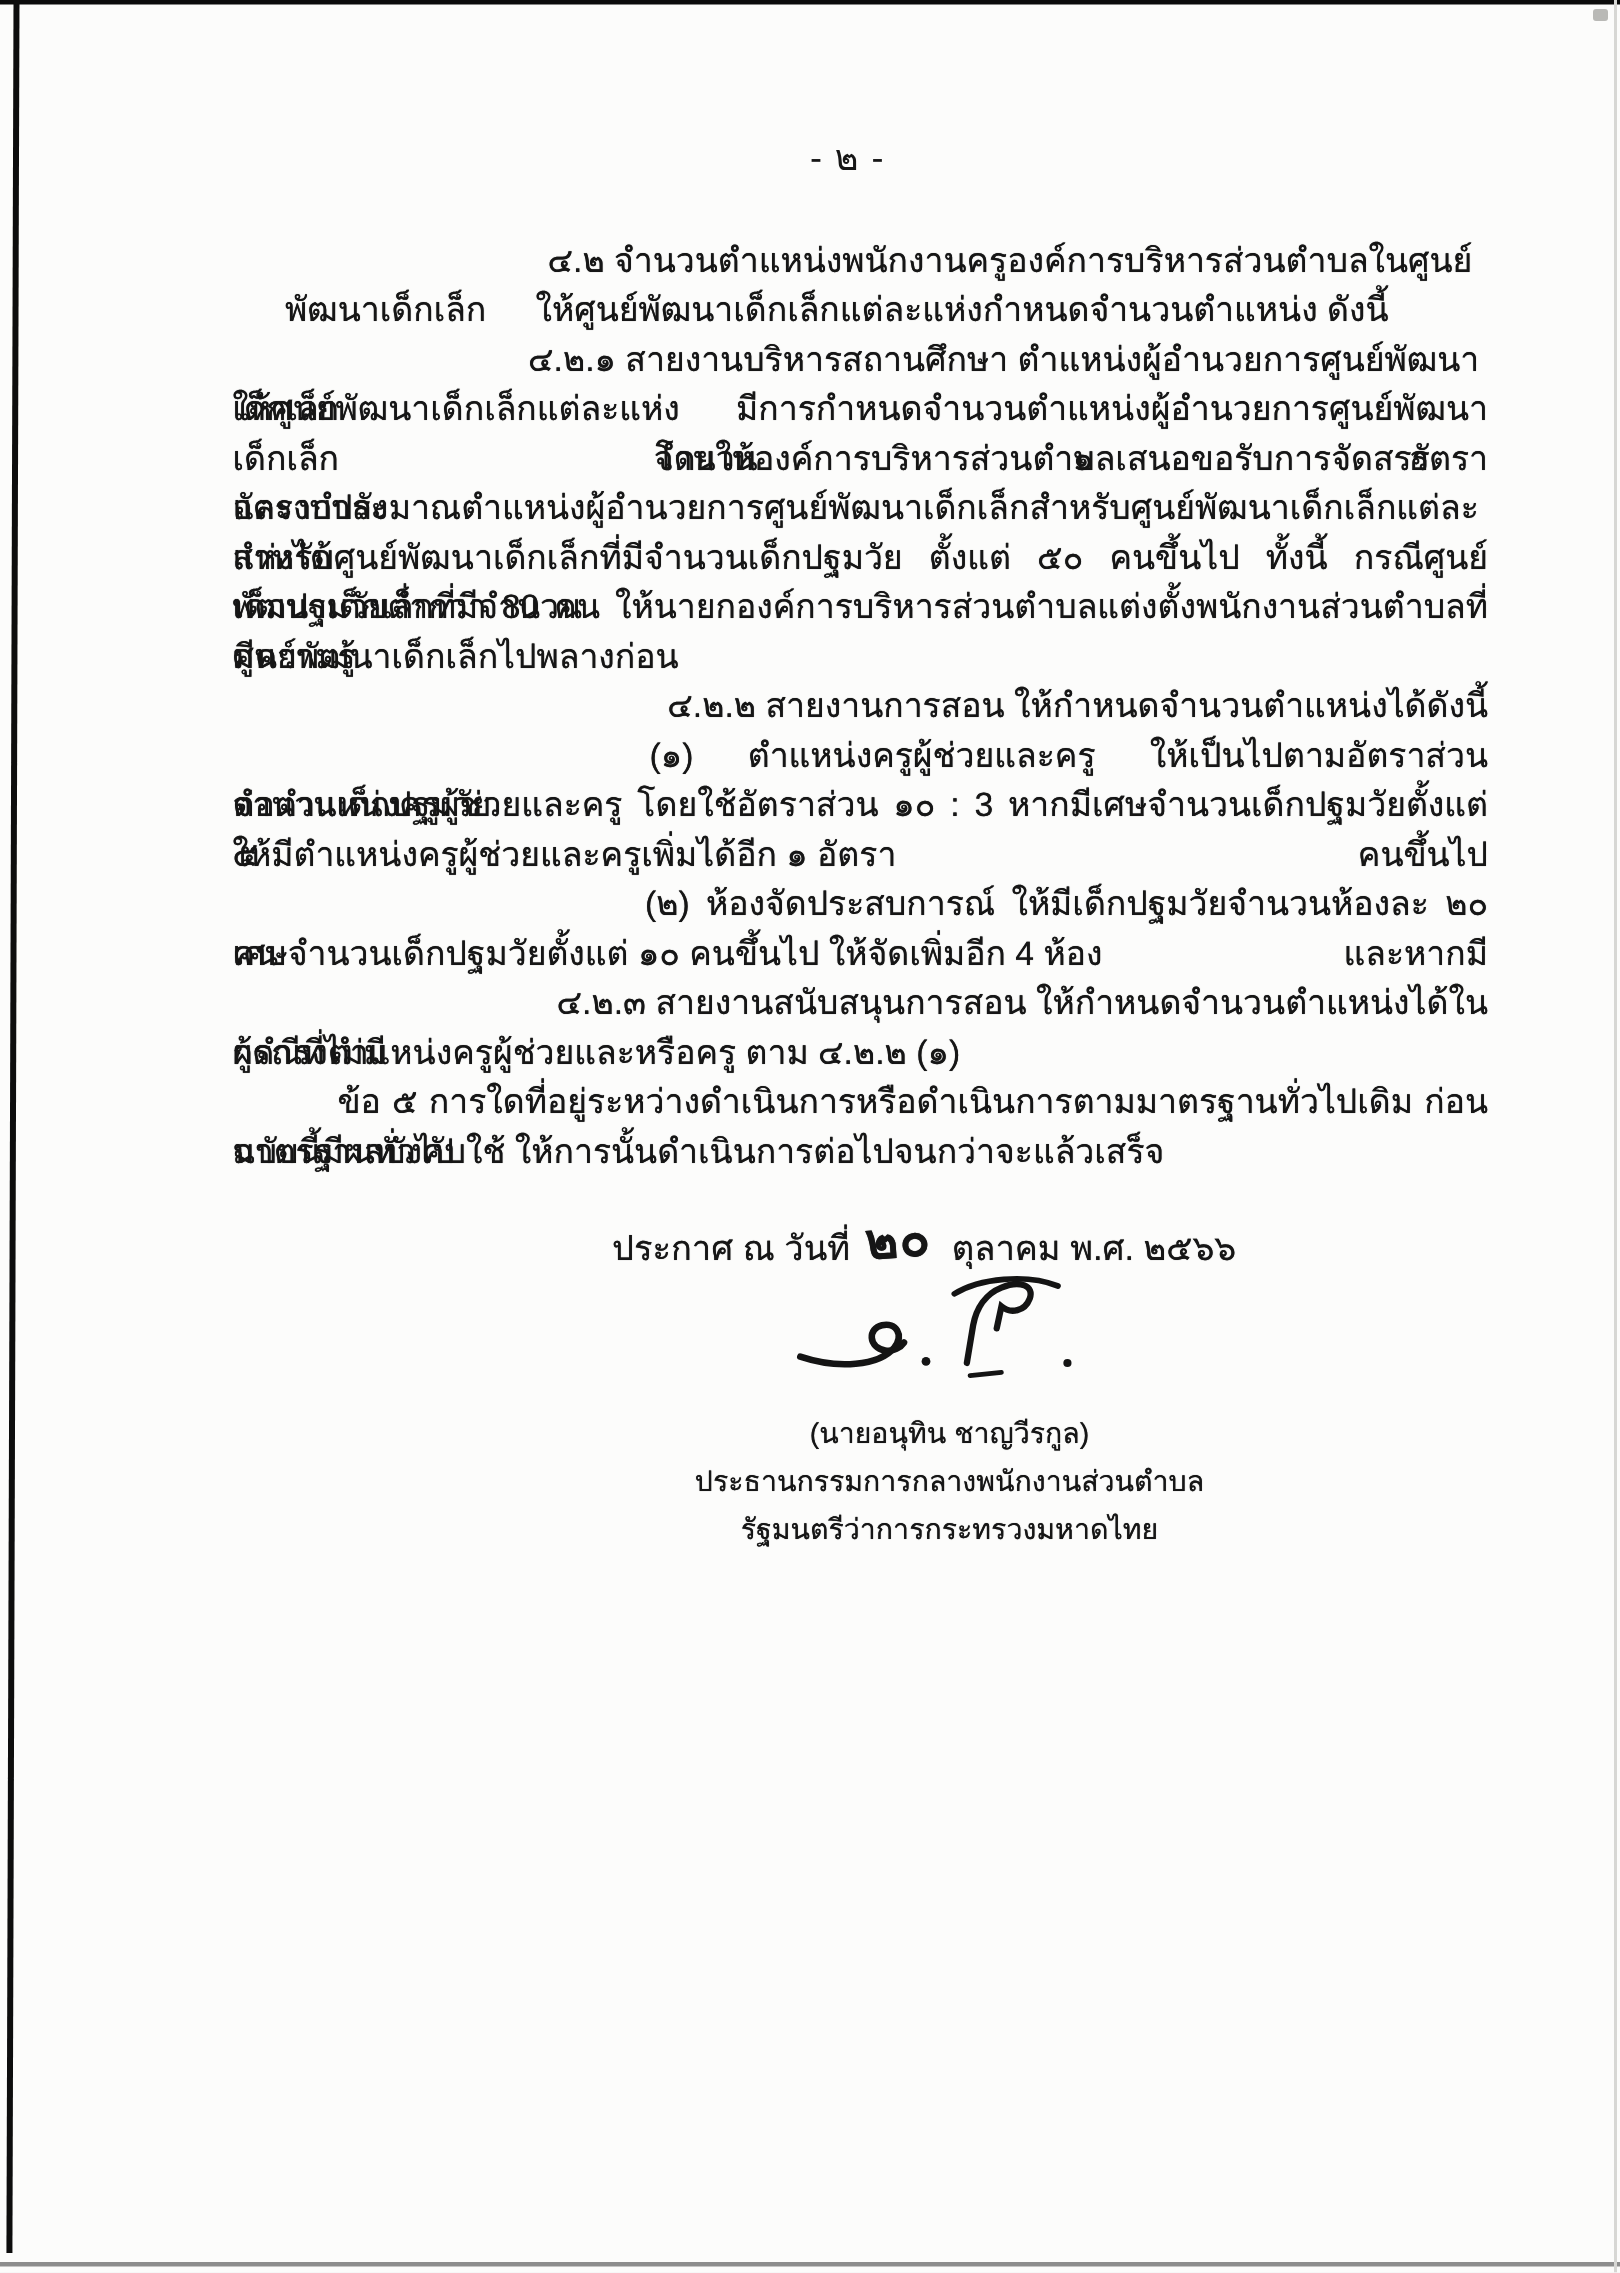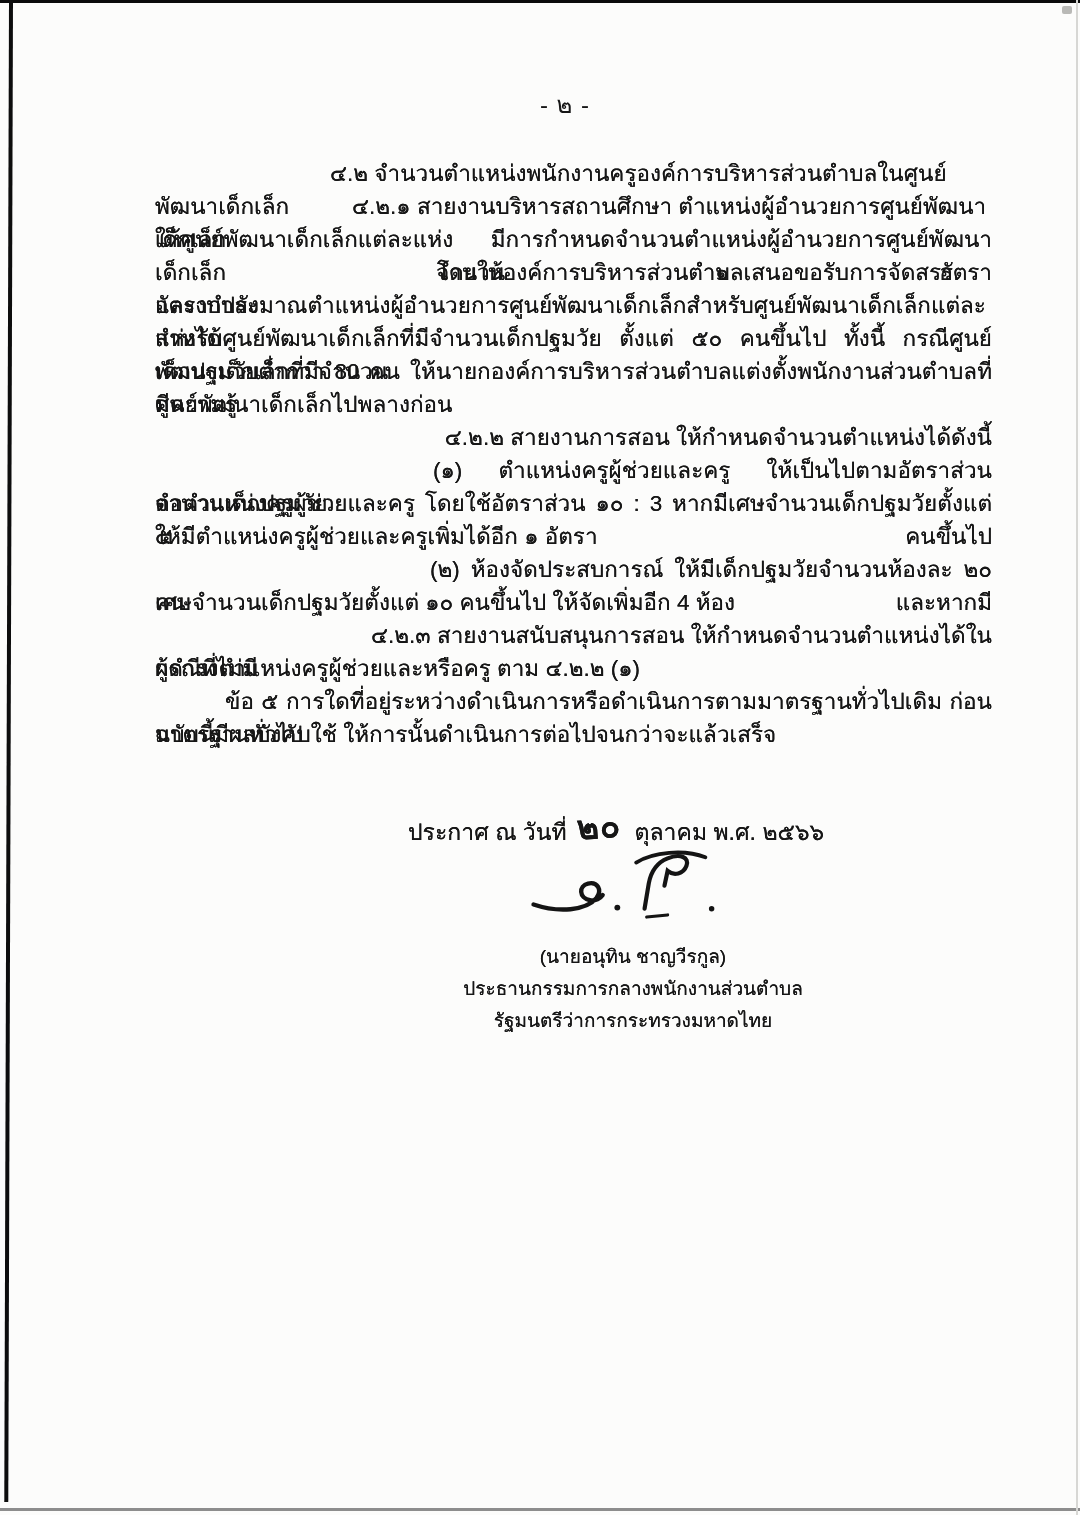--- a/index.html
+++ b/index.html
@@ -27,21 +27,21 @@
     text-align:center;font-size:24px;letter-spacing:1px;
   }
 
   .doc-body{
     position:absolute;left:155px;top:157px;width:837px;
     font-size:22.5px;
     text-shadow:0 0 0.45px #1b1b1b;
   }
   .ln{height:33px;line-height:33px;width:837px;}
   .just{text-align:justify;text-align-last:justify;}
-  .i-a{text-indent:175px;}
+  .i-a{text-indent:175px;margin-left:35px;}
   .i-b{text-indent:202px;}
   .i-c{text-indent:197px;}
   .i-d{text-indent:213px;text-align:right;}
   .i-e{text-indent:282px;}
   .i-f{text-indent:278px;}
   .i-g{text-indent:275px;}
   .i-h{text-indent:70px;}
 
   .promulgation{
     position:absolute;left:408px;top:812px;
@@ -73,20 +73,21 @@
   <div class="scan-top"></div>
   <div class="scan-left"></div>
   <div class="scan-bottom"></div>
   <div class="scan-right"></div>
   <div class="scan-smudge"></div>
 
   <div class="pageno">- ๒ -</div>
 
   <div class="doc-body">
     <div class="ln i-a">๔.๒ จำนวนตำแหน่งพนักงานครูองค์การบริหารส่วนตำบลในศูนย์พัฒนาเด็กเล็ก</div>
+    <div class="ln i-b">ให้ศูนย์พัฒนาเด็กเล็กแต่ละแห่งกำหนดจำนวนตำแหน่ง ดังนี้</div>
     <div class="ln i-c">๔.๒.๑ สายงานบริหารสถานศึกษา ตำแหน่งผู้อำนวยการศูนย์พัฒนาเด็กเล็ก</div>
     <div class="ln just">ให้ศูนย์พัฒนาเด็กเล็กแต่ละแห่ง มีการกำหนดจำนวนตำแหน่งผู้อำนวยการศูนย์พัฒนาเด็กเล็ก จำนวน ๑ อัตรา</div>
     <div class="ln i-e">โดยให้องค์การบริหารส่วนตำบลเสนอขอรับการจัดสรรอัตรากำลัง</div>
     <div class="ln just">และงบประมาณตำแหน่งผู้อำนวยการศูนย์พัฒนาเด็กเล็กสำหรับศูนย์พัฒนาเด็กเล็กแต่ละแห่งได้</div>
     <div class="ln just">สำหรับศูนย์พัฒนาเด็กเล็กที่มีจำนวนเด็กปฐมวัย ตั้งแต่ ๕๐ คนขึ้นไป ทั้งนี้ กรณีศูนย์พัฒนาเด็กเล็กที่มีจำนวน</div>
     <div class="ln just">เด็กปฐมวัยต่ำกว่า 80 คน ให้นายกองค์การบริหารส่วนตำบลแต่งตั้งพนักงานส่วนตำบลที่มีความรู้</div>
     <div class="ln">ศูนย์พัฒนาเด็กเล็กไปพลางก่อน</div>
     <div class="ln i-d">๔.๒.๒ สายงานการสอน ให้กำหนดจำนวนตำแหน่งได้ดังนี้</div>
     <div class="ln i-f just">(๑) ตำแหน่งครูผู้ช่วยและครู ให้เป็นไปตามอัตราส่วนจำนวนเด็กปฐมวัย</div>
     <div class="ln just">ต่อตำแหน่งครูผู้ช่วยและครู โดยใช้อัตราส่วน ๑๐ : 3 หากมีเศษจำนวนเด็กปฐมวัยตั้งแต่ ๕ คนขึ้นไป</div>

